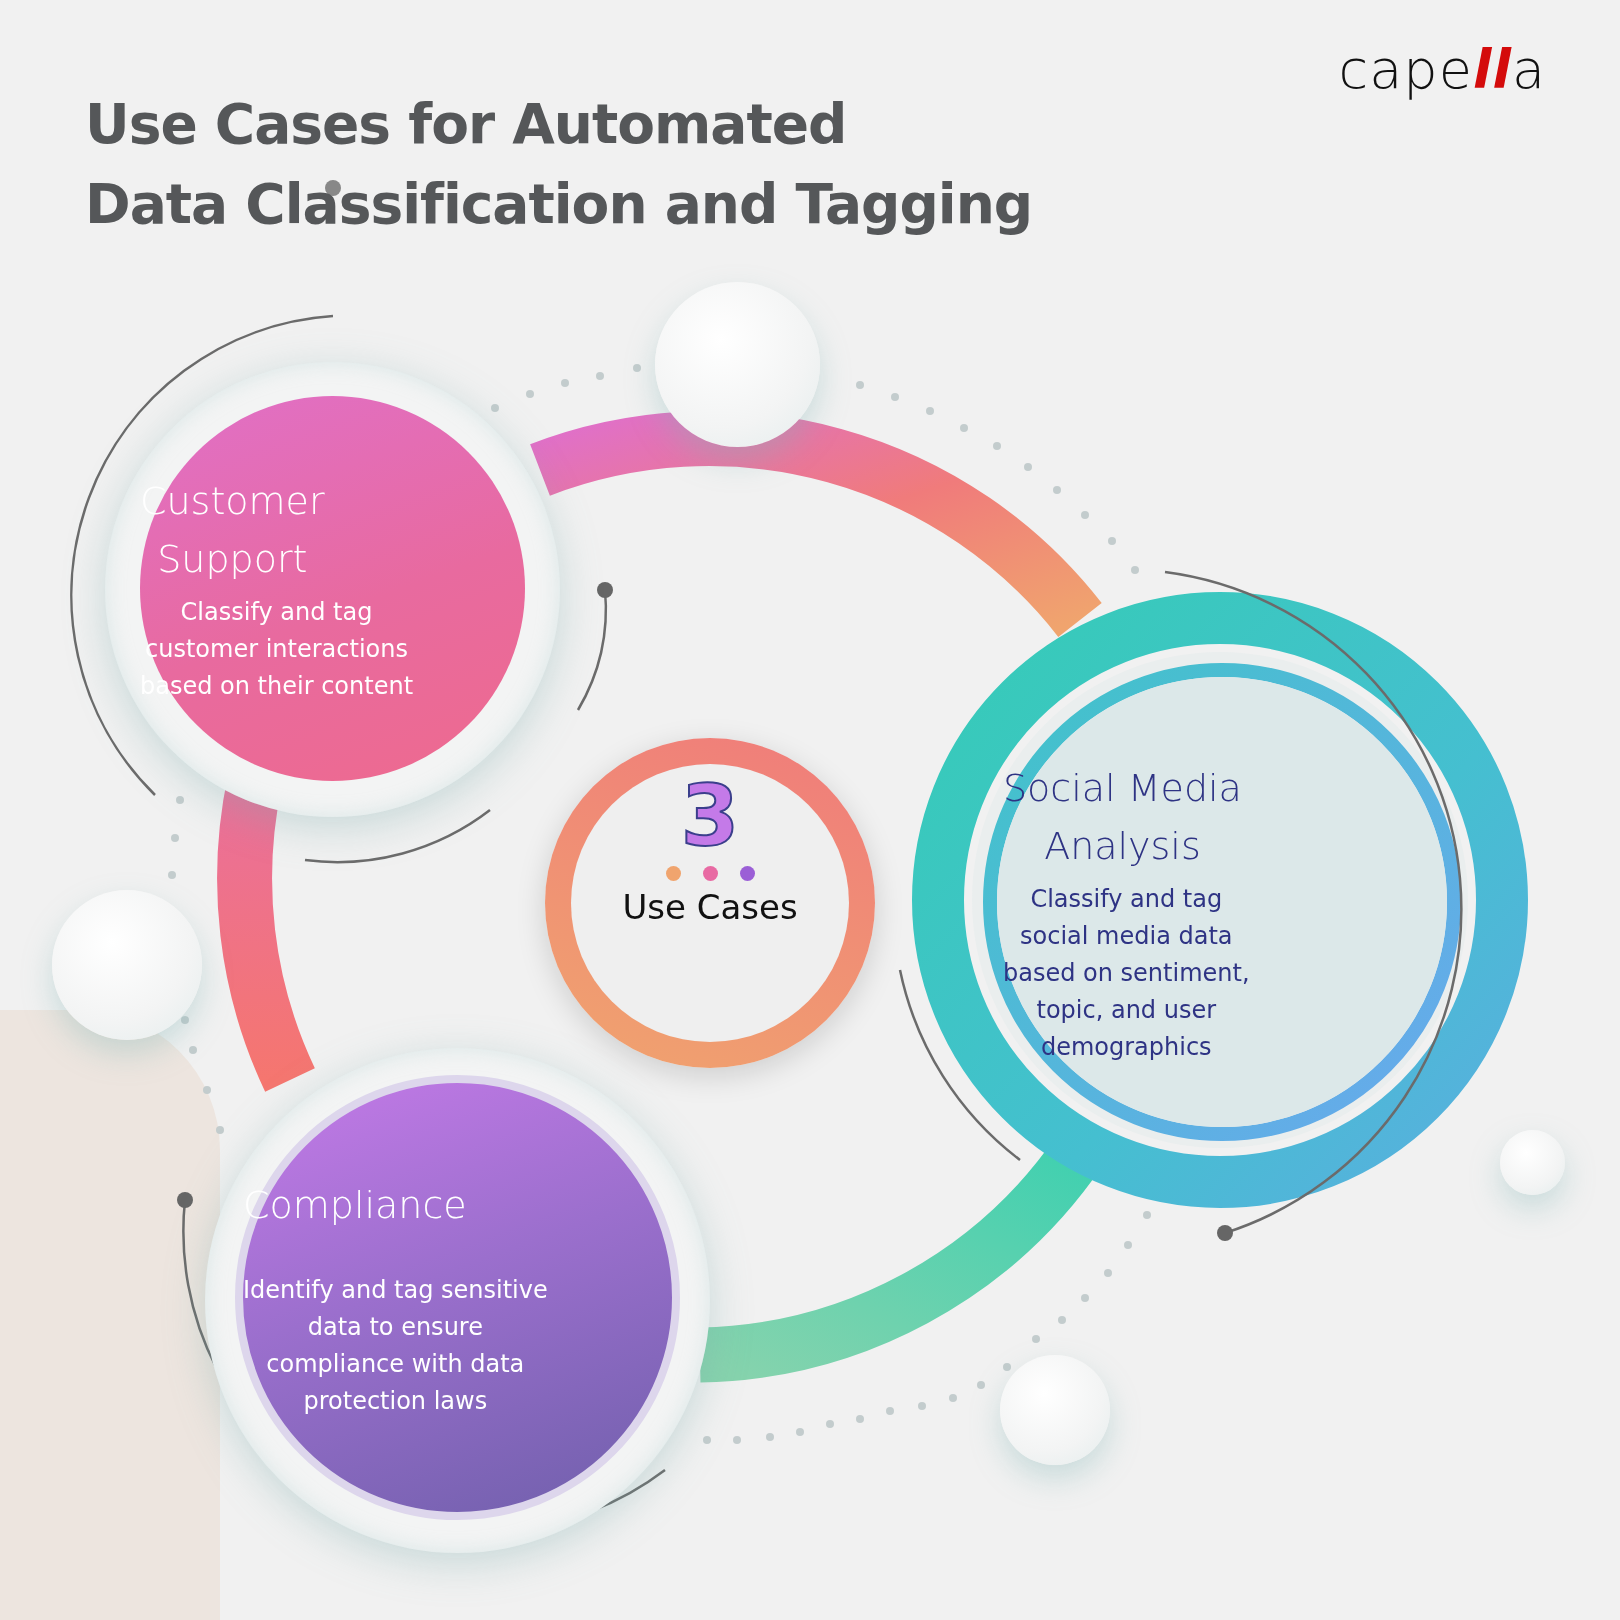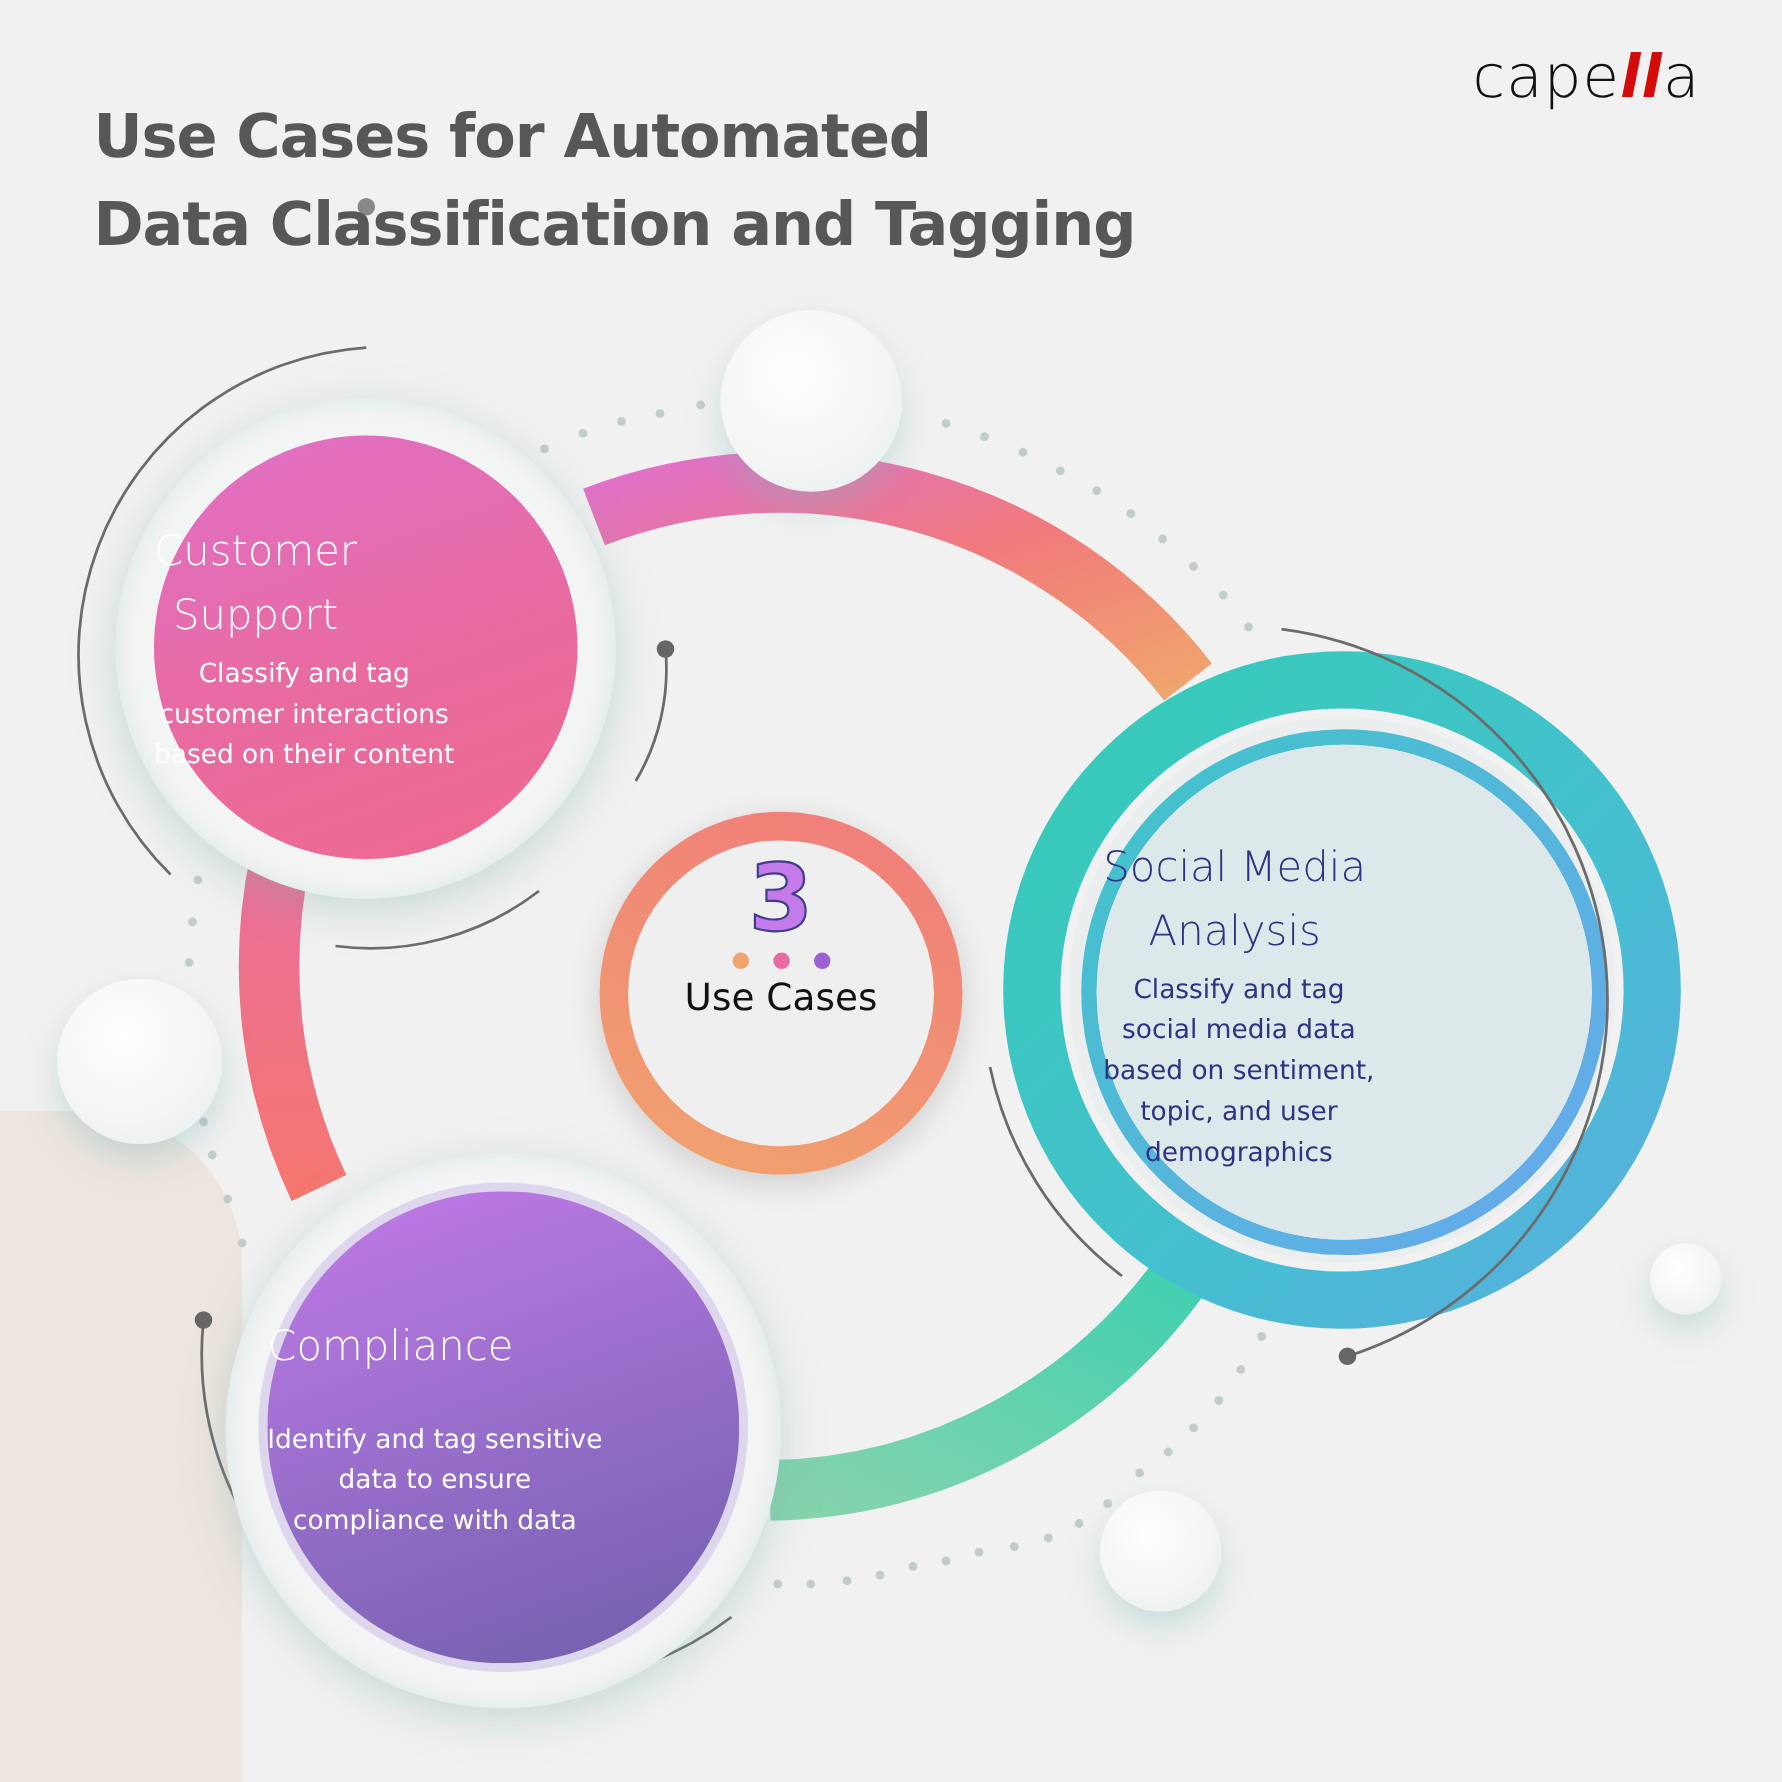--- a/index.html
+++ b/index.html
@@ -162,20 +162,21 @@
 </div>
 
 <div class="abs circle rc">
   <div class="c-title">
     <div>Compliance</div>
   </div>
   <div class="c-desc" style="margin-top:38px;">
     <div>Identify and tag sensitive</div>
     <div>data to ensure</div>
     <div>compliance with data</div>
+    <div>protection laws</div>
   </div>
 </div>
 
 <div class="abs center-ring"></div>
 <div class="abs center-inner">
   <div class="num">3</div>
   <div class="dots">
     <span style="background:#f0a46e"></span>
     <span style="background:#e86aa3"></span>
     <span style="background:#9b5fd6"></span>

